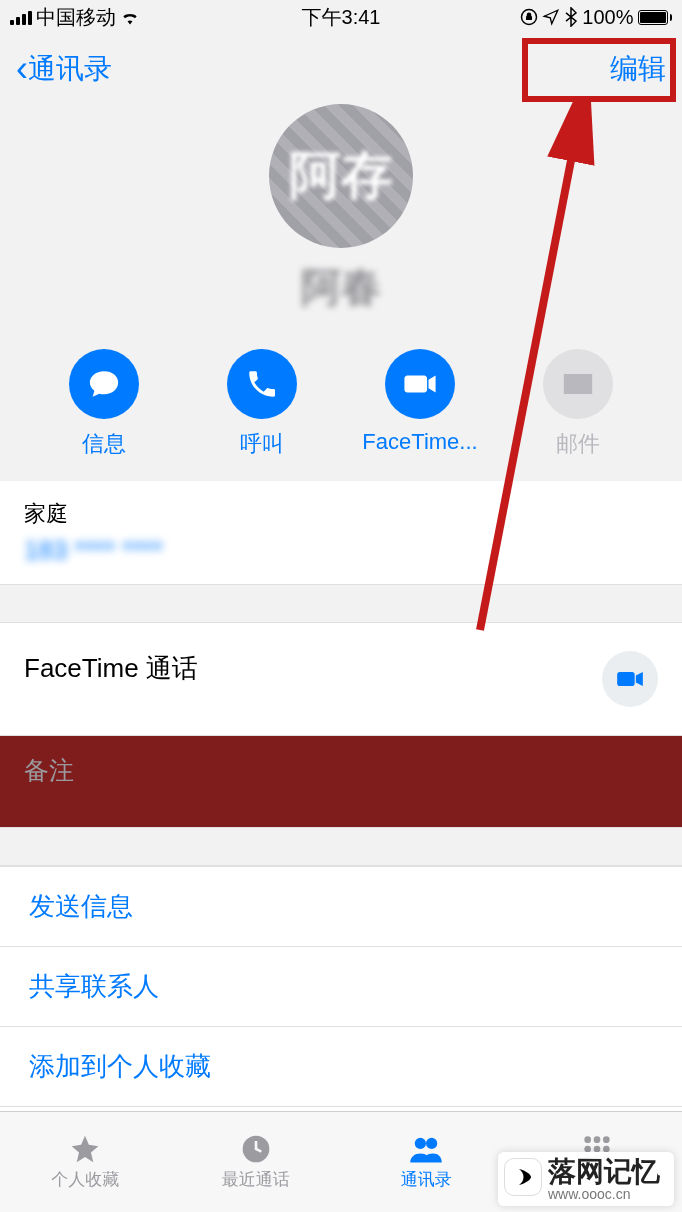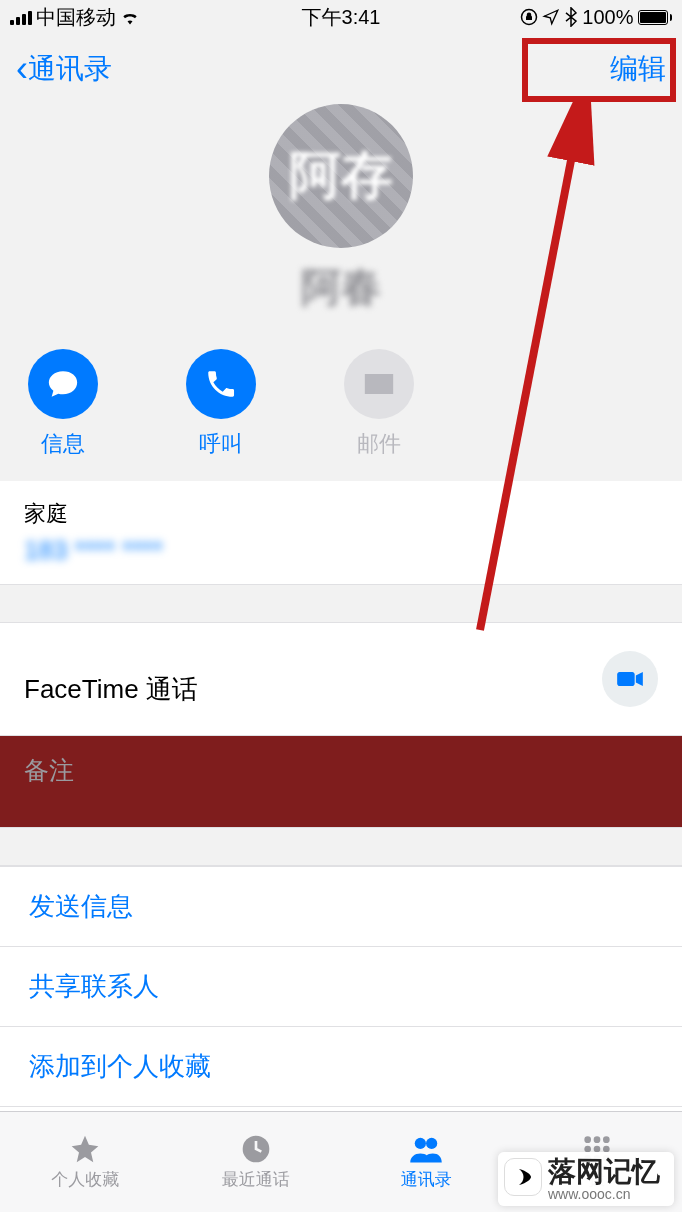--- a/index.html
+++ b/index.html
@@ -27,37 +27,37 @@
   .highlight-box { position:absolute; border:6px solid #c41a1a; pointer-events:none; }
   .highlight-edit { top:38px; right:6px; width:154px; height:64px; z-index:50; }
   .arrow-svg { position:absolute; top:100px; left:430px; width:210px; height:540px; z-index:49; pointer-events:none; }
 
   .header-area { text-align:center; padding: 0 0 18px; }
   .avatar { width:144px; height:144px; border-radius:50%; background:#a9a9b0; margin:0 auto 12px; display:flex; align-items:center; justify-content:center; position:relative; overflow:hidden;}
   .avatar-text { color:#fff; font-size:52px; font-weight:700; filter:blur(2px); }
   .pixelate { background-image: repeating-linear-gradient(45deg, rgba(255,255,255,0.08) 0 10px, rgba(0,0,0,0.05) 10px 20px); position:absolute; inset:0; }
   .contact-name { font-size:40px; font-weight:600; color:#8f8f94; filter:blur(3px); margin-top:6px; }
 
-  .action-row { display:flex; gap:48px; padding: 16px 8px 22px; }
+  .action-row { display:flex; justify-content:center; gap:48px; padding: 16px 8px 22px; }
   .action-item { display:flex; flex-direction:column; align-items:center; gap:10px; width:110px; }
   .action-circle { width:70px; height:70px; border-radius:50%; display:flex; align-items:center; justify-content:center; }
   .action-circle.enabled { background:#007aff; }
   .action-circle.disabled { background:#e0e0e3; }
   .action-circle svg { width:34px; height:34px; fill:#fff; }
   .action-circle.disabled svg { fill:#b8b8be; }
   .action-label { font-size:22px; }
   .action-label.enabled { color:#007aff; }
   .action-label.disabled { color:#b8b8be; }
 
   .content { background:#fff; }
   .cell { padding: 18px 24px; border-bottom:1px solid #e0e0e3; background:#fff; }
   .cell-gap { height:38px; background:#f2f2f2; border-bottom:1px solid #e0e0e3; }
   .field-label { font-size:22px; color:#000; margin-bottom:6px; }
   .field-value { font-size:26px; color:#007aff; filter:blur(4px); }
-  .ft-row { display:flex; align-items:flex-end; justify-content:space-between; padding:28px 24px;gap:16px; }
+  .ft-row { display:flex; align-items:flex-start; justify-content:space-between; padding:28px 24px;gap:16px; }
   .ft-label { font-size:26px; color:#000; }
   .ft-btn { width:56px; height:56px; border-radius:50%; background:#eaeef0; display:flex; align-items:center; justify-content:center; }
   .ft-btn svg { width:28px; height:28px; fill:#007aff; }
   .notes-label { font-size:25px; color:#9a9a9f; padding:18px 24px 40px; background:#7f1d1d; }
   .link-cell { font-size:26px; color:#007aff; padding:22px 29px; border-bottom:1px solid #e0e0e3; background:#fff; }
   .action-list-top-border { border-top:1px solid #e0e0e3; }
 
   .tab-bar { position:absolute; bottom:0; left:0; right:0; height:101px; background:#f7f7f8; border-top:1px solid #cfcfd3; display:flex; }
   .tab-item { flex:1; display:flex; flex-direction:column; align-items:center; justify-content:center; gap:3px; }
   .tab-item svg { width:36px; height:32px; }
@@ -147,20 +147,28 @@
   </div>
   <div class="action-item">
     <div class="action-circle enabled">
       <svg viewBox="0 0 24 24">
           <path d="M6.6 10.8c1.4 2.8 3.8 5.1 6.6 6.6l2.2-2.2c.3-.3.7-.4 1-.2 1.2.4 2.5.6 3.8.6.6 0 1 .4 1 1V20c0 .6-.4 1-1 1C10.6 21 3 13.4 3 4c0-.6.4-1 1-1h3.4c.6 0 1 .4 1 1 0 1.3.2 2.6.6 3.8.1.4 0 .8-.2 1l-2.2 2z"></path>
         </svg>
     </div>
     <span class="action-label enabled">呼叫</span>
   </div>
   <div class="action-item">
+    <div class="action-circle enabled">
+      <svg viewBox="0 0 24 24">
+          <path d="M3 6h12c1 0 2 1 2 2v8c0 1-1 2-2 2H3c-1 0-2-1-2-2V8c0-1 1-2 2-2zm15 3l5-3v12l-5-3V9z"></path>
+        </svg>
+    </div>
+    <span class="action-label enabled">FaceTime...</span>
+  </div>
+  <div class="action-item">
     <div class="action-circle disabled">
       <svg viewBox="0 0 24 24">
           <path d="M2 5h20v14H2V5zm10 7L3 6h18l-9 6z"></path>
         </svg>
     </div>
     <span class="action-label disabled">邮件</span>
   </div>
 </div>
 
 <div class="content">

